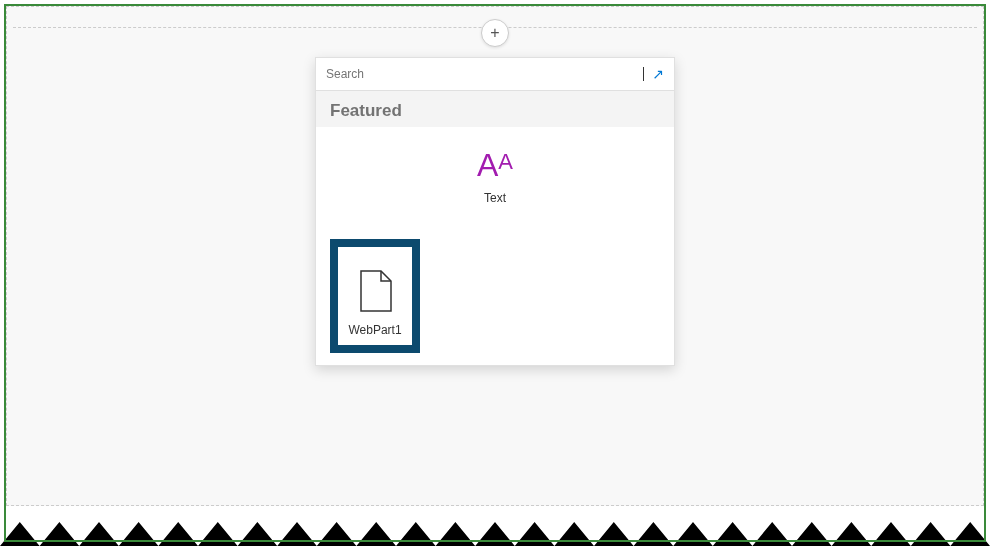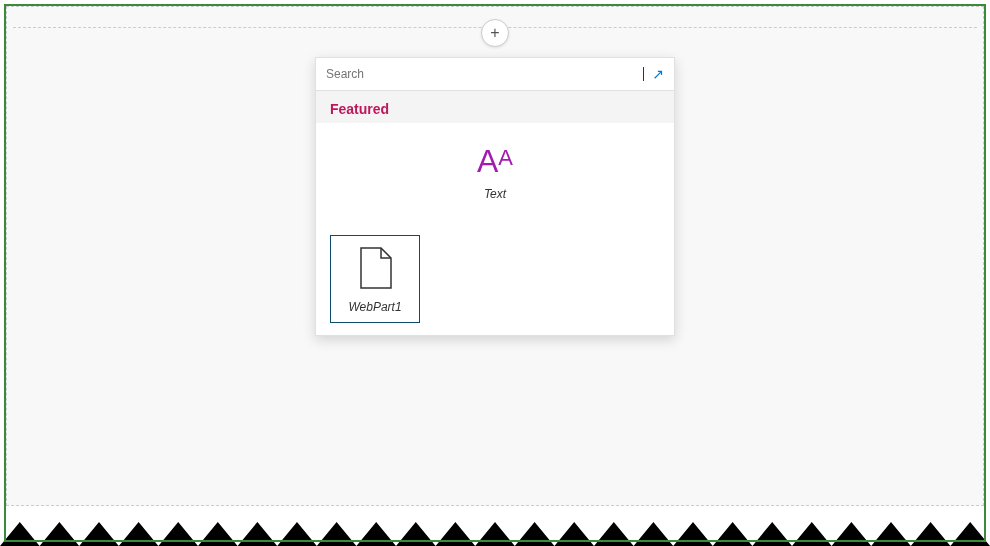--- a/index.html
+++ b/index.html
@@ -126,23 +126,23 @@
       background: #f1f1f1;
     }
     .panel-content::-webkit-scrollbar-thumb {
       background: #c0c0c0;
       border-radius: 4px;
     }
 
     
     .section-header {
       padding: 10px 14px 6px 14px;
-      font-size: 14px;
+      font-size: 17px;
       font-weight: 600;
-      color: #be185d;
+      color: #737373;
       background: #f4f4f4;
     }
 
     
     .featured-section {
       background: #ffffff;
       padding: 14px 0 14px 0;
       display: flex;
       justify-content: center;
       align-items: center;
@@ -178,21 +178,20 @@
       vertical-align: top;
       position: relative;
       top: 2px;
     }
 
     .item-label {
       font-size: 12px;
       color: #333333;
       text-align: center;
       margin-top: 4px;
-      font-style: italic;
     }
 
     
     .allaz-section {
       background: #f4f4f4;
     }
 
     .allaz-items {
       background: #ffffff;
       padding: 12px 14px;
@@ -200,22 +199,22 @@
       flex-wrap: wrap;
       gap: 10px;
     }
 
     
     .webpart-item {
       display: flex;
       flex-direction: column;
       align-items: center;
       width: 90px;
-      padding: 10px 8px 8px 8px;
-      border: 1px solid #0c4a6e;
+      padding: 22px 8px 8px 8px;
+      border: 8px solid #0c4a6e;
       cursor: pointer;
       background: #ffffff;
     }
 
     
     .doc-icon {
       width: 36px;
       height: 44px;
       position: relative;
       margin-bottom: 6px;

